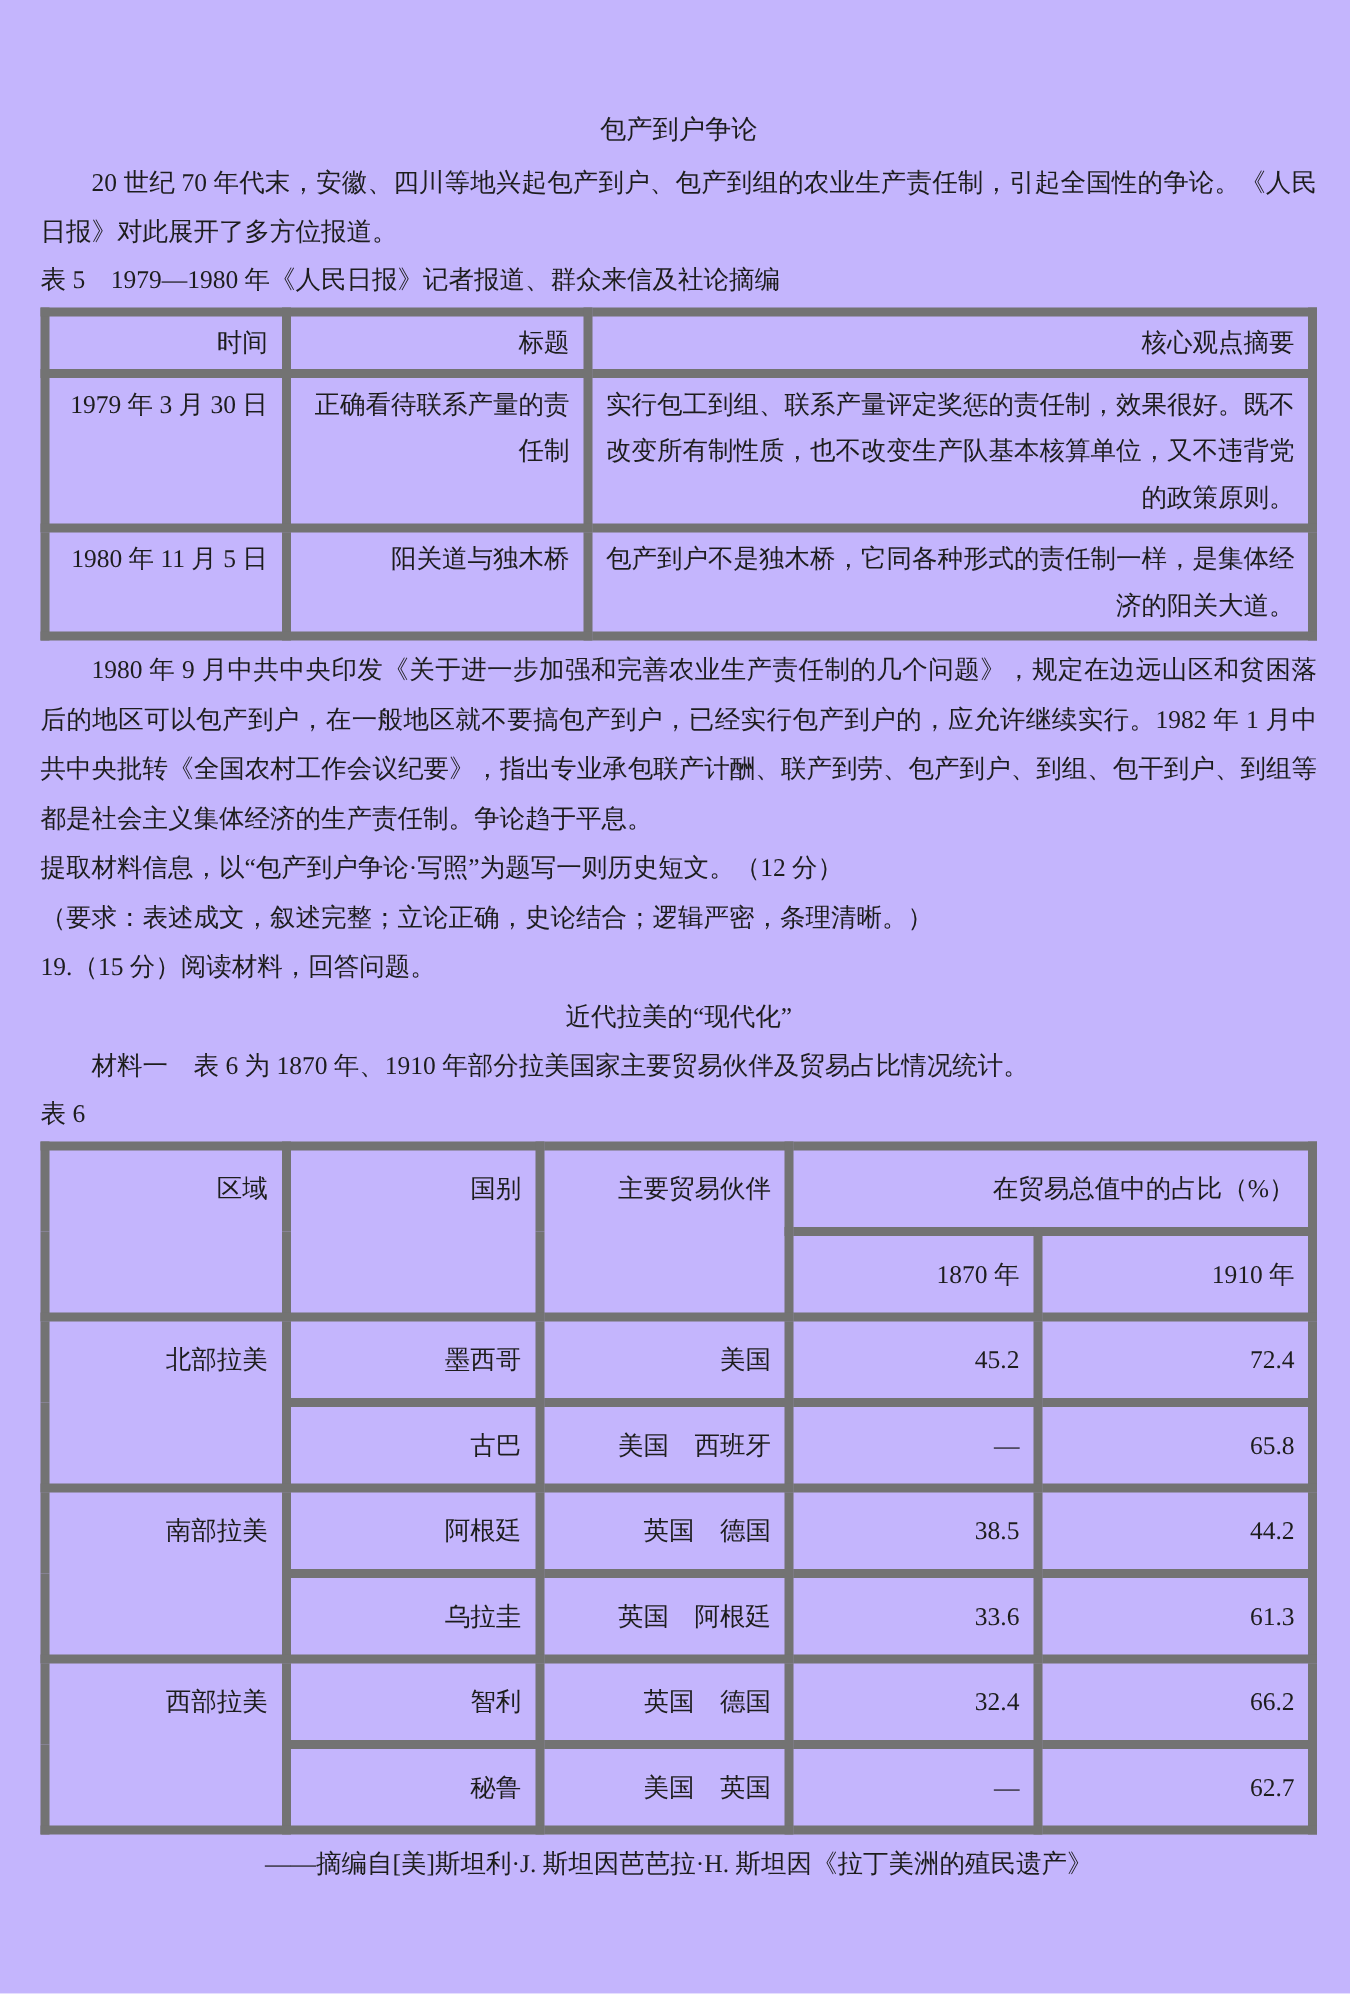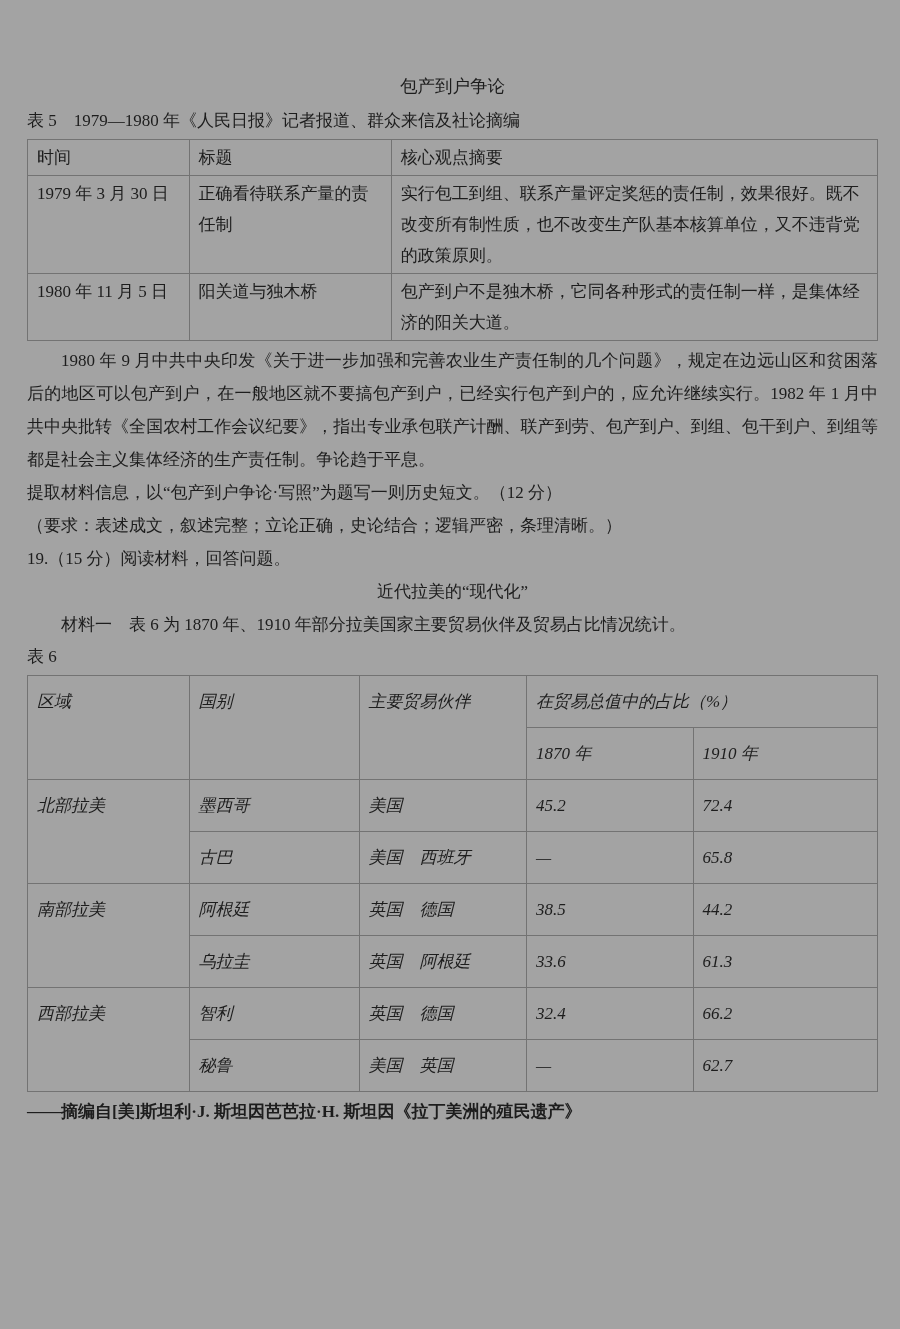--- a/index.html
+++ b/index.html
@@ -5,70 +5,71 @@
   html, body {
     margin: 0;
     padding: 0;
     background: #ffffff;
   }
   .page {
     position: relative;
     width: 900px;
     height: 1329px;
     box-sizing: border-box;
-    background: #a3a3a3;
+    background: #c4b5fd;
     color: #1d1d1d;
     font-family: "Liberation Serif", "DejaVu Serif", serif;
     font-size: 17px;
     padding: 70px 22px 0 27px;
     overflow: hidden;
   }
   p {
     margin: 0;
     line-height: 33px;
     text-align: justify;
   }
   .center { text-align: center; }
   .indent { text-indent: 2em; }
-  .right { text-align: left; font-weight: bold; }
+  .right { text-align: center; }
   .doc-title {
     margin: 0 0 2px 0;
     font-size: 17.5px;
     font-weight: 500;
     line-height: 33px;
     text-align: center;
   }
   .caption {
     line-height: 32px;
     text-align: left;
   }
   table {
     width: 100%;
     border-collapse: collapse;
     table-layout: fixed;
     margin: 2px 0 3px 0;
   }
   th, td {
-    border: 1px solid #737373;
+    border: 6px solid #737373;
     padding: 2px 9px;
     line-height: 31px;
     vertical-align: top;
     font-weight: normal;
-    text-align: left;
+    text-align: right;
     overflow: hidden;
   }
-  .t6 th, .t6 td { padding: 10px 9px; font-style: italic; }
+  .t6 th, .t6 td { padding: 10px 9px; }
 </style>
 </head>
 <body>
 
 <div class="page">
 
   <h1 class="doc-title">包产到户争论</h1>
 
+  <p class="indent">20 世纪 70 年代末，安徽、四川等地兴起包产到户、包产到组的农业生产责任制，引起全国性的争论。《人民日报》对此展开了多方位报道。</p>
 
   <div class="caption">表 5　1979—1980 年《人民日报》记者报道、群众来信及社论摘编</div>
 
   <table class="t5">
     <colgroup>
       <col style="width:19%">
       <col style="width:23.8%">
       <col style="width:57.2%">
     </colgroup>
     <thead>

